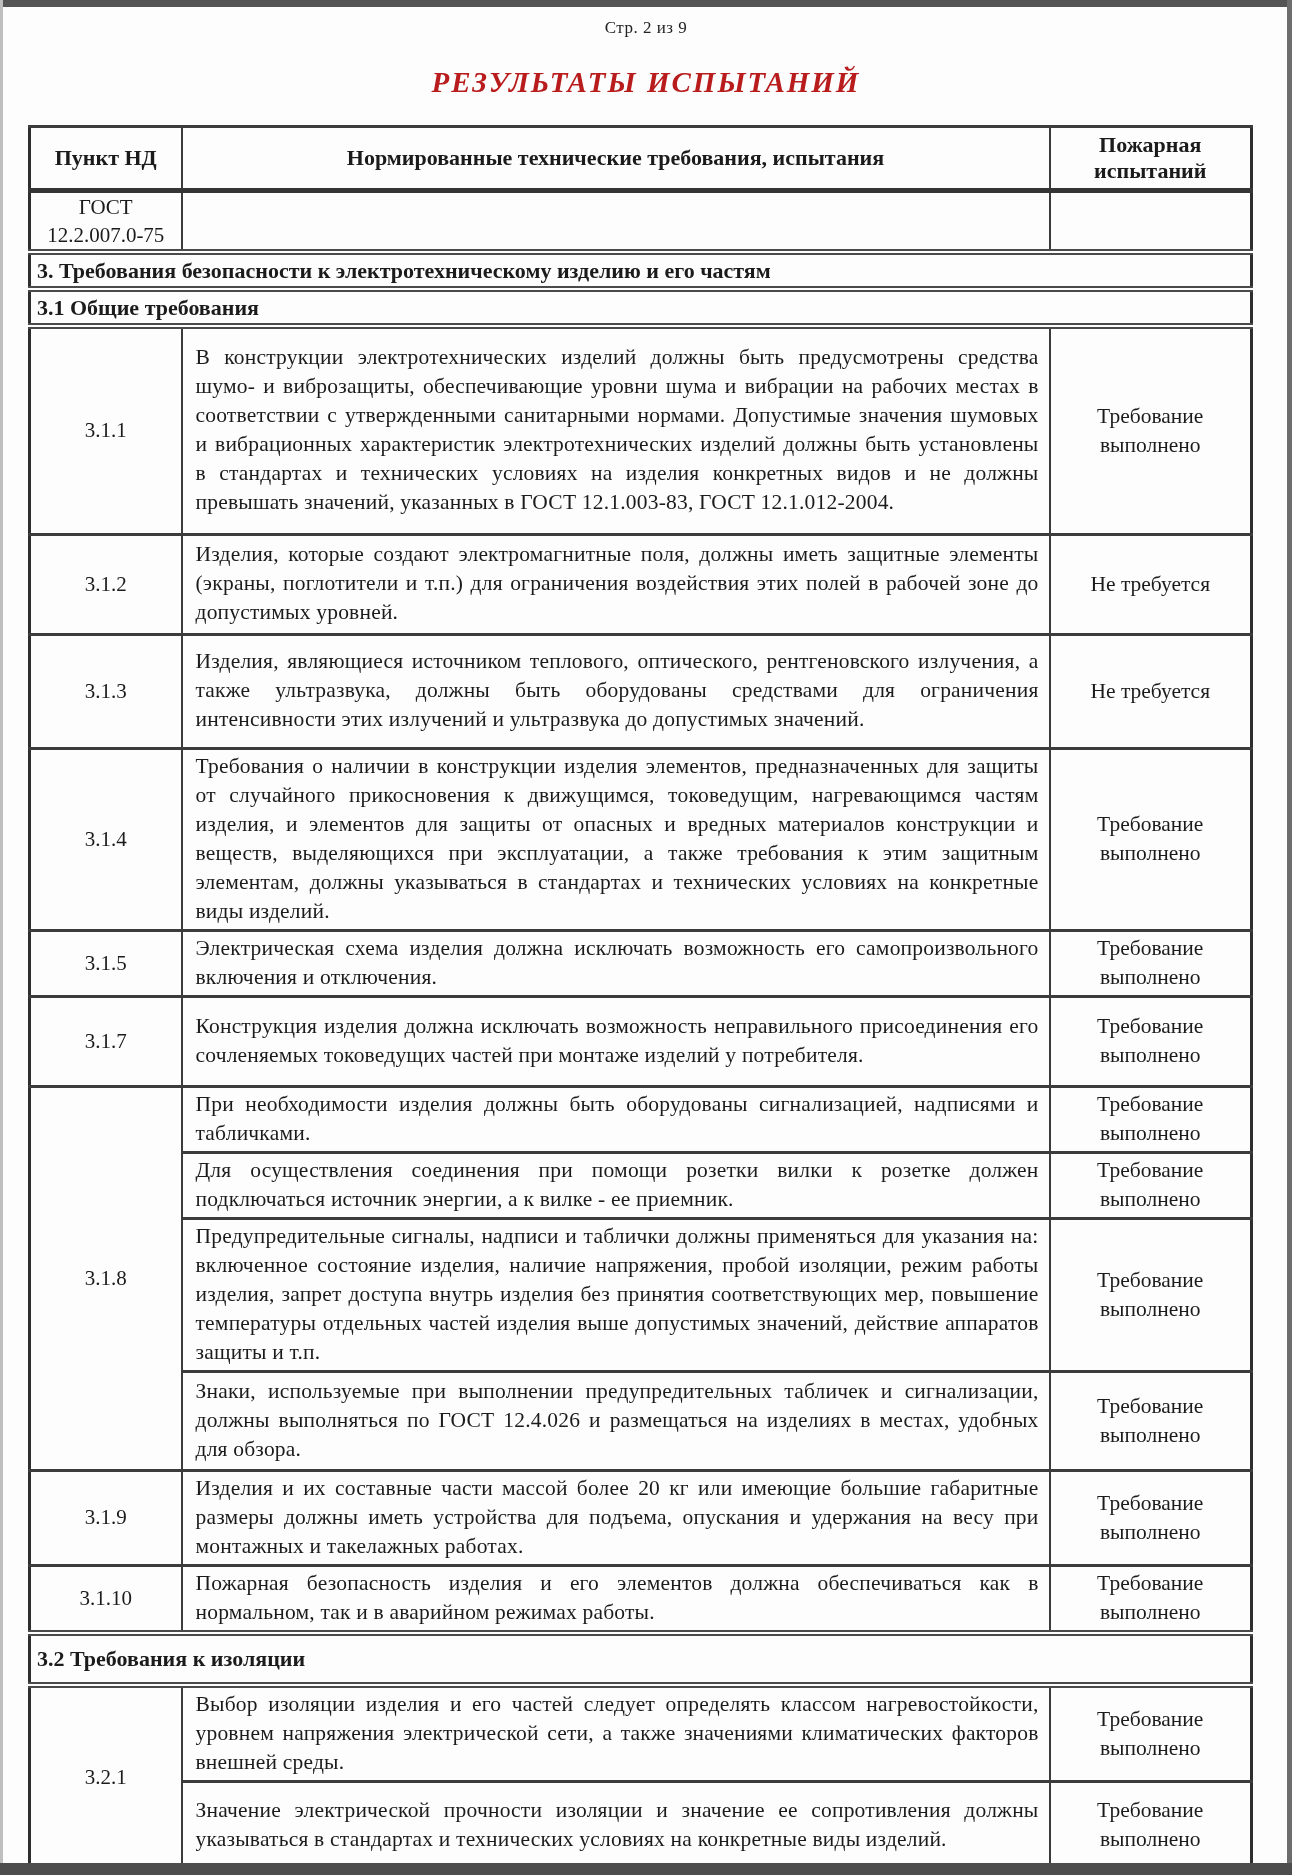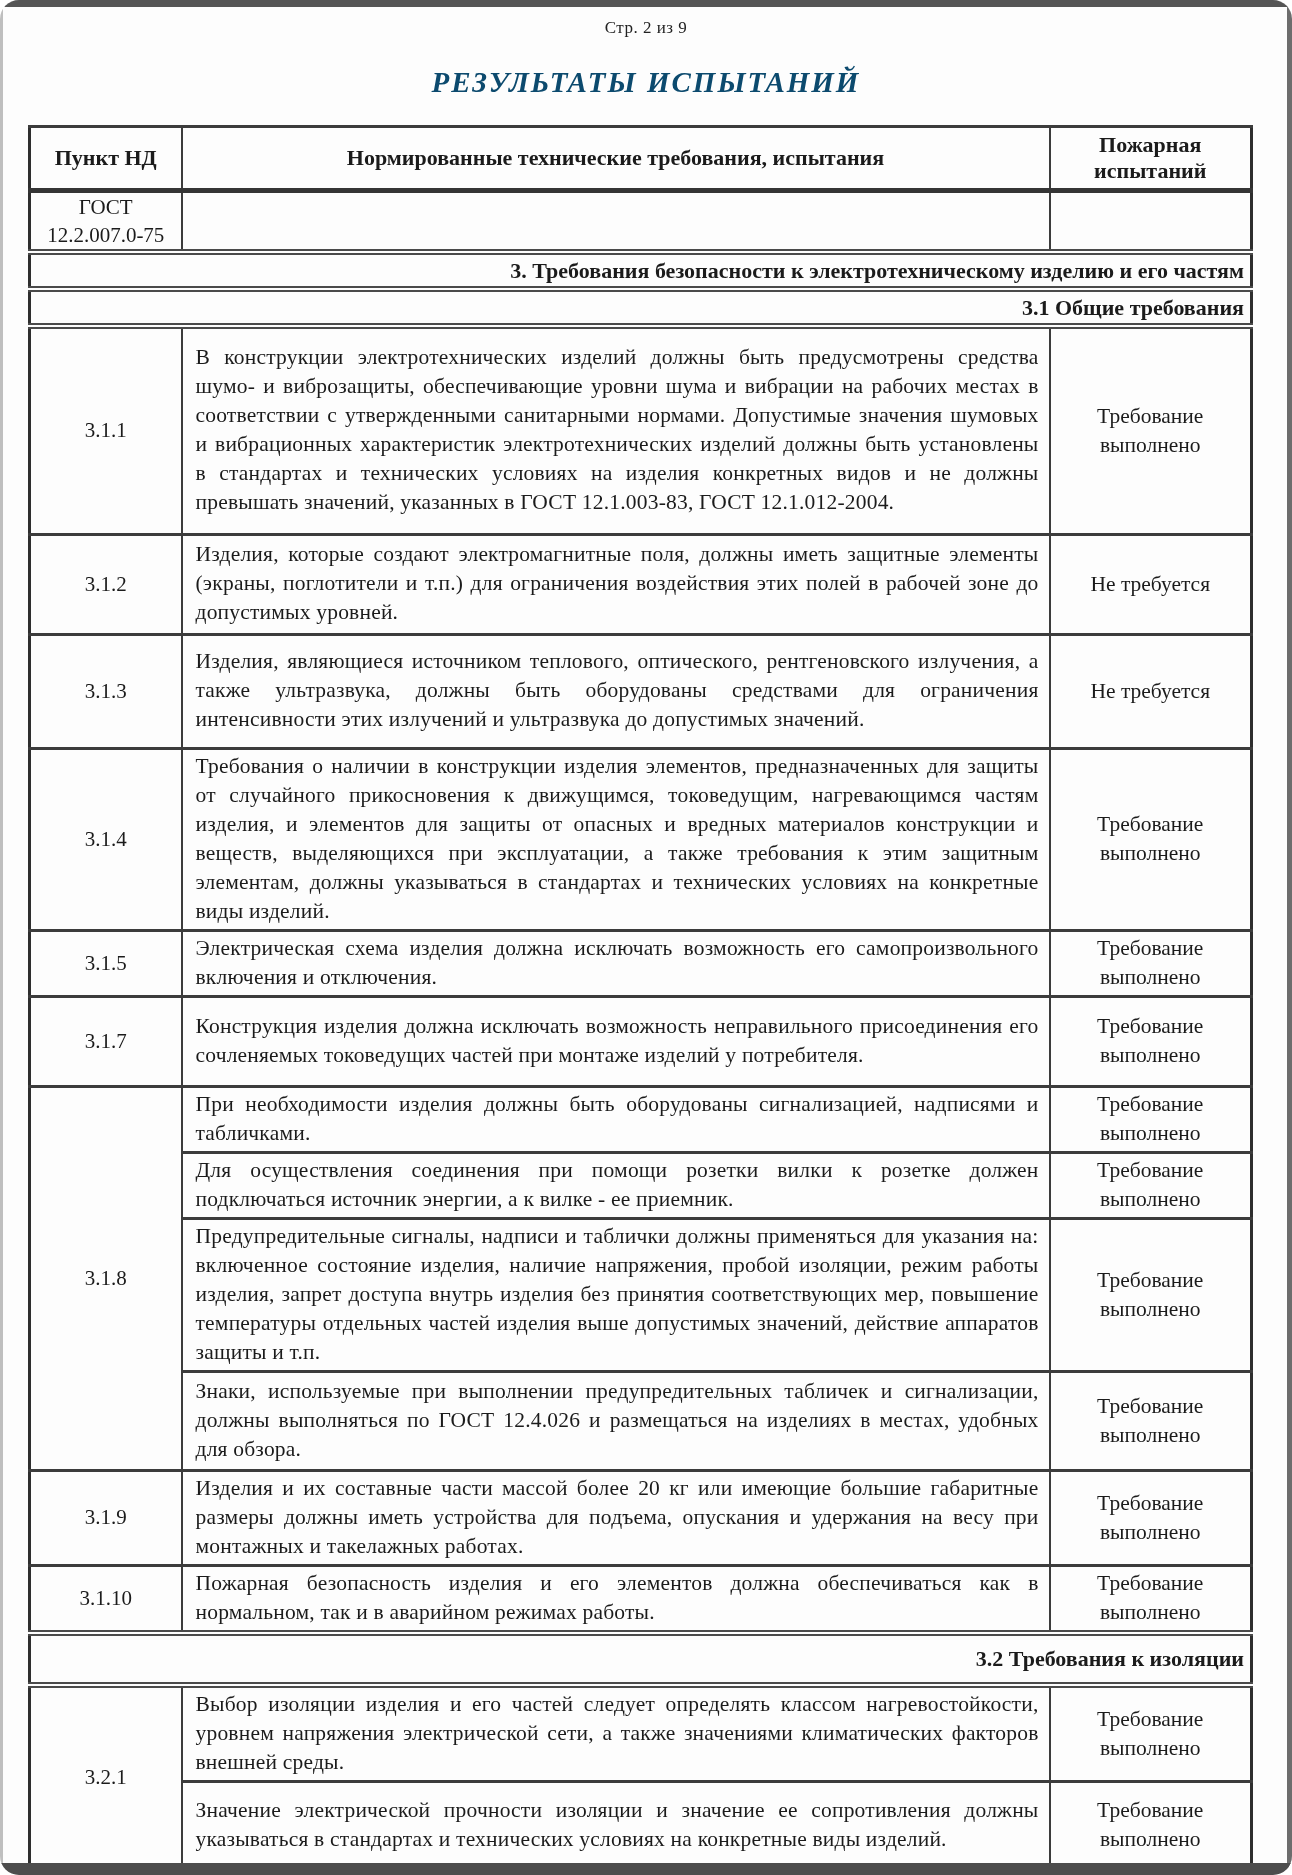--- a/index.html
+++ b/index.html
@@ -4,21 +4,20 @@
 <style>
   html, body { margin: 0; padding: 0; background: #ffffff; }
   .page {
     position: relative;
     width: 1292px;
     height: 1875px;
     background: #fdfdfd;
     overflow: hidden;
     font-family: "Liberation Serif", "DejaVu Serif", serif;
     color: #1b1b1b;
-    border-radius: 19px;
   }
   
   .edge-top    { position: absolute; top: 0; left: 0; right: 0; height: 7px; background: #555555; }
   .edge-bottom { position: absolute; bottom: 0; left: 0; right: 0; height: 12px; background: #4d4d4d; }
   .edge-right  { position: absolute; top: 0; right: 0; bottom: 0; width: 5px; background: #6d6d6d; }
   .edge-left   { position: absolute; top: 0; left: 0; bottom: 0; width: 3px; background: #bfbfbf; }
 
   .page-indicator {
     margin-top: 18px;
     text-align: center;
@@ -26,21 +25,21 @@
     letter-spacing: 0.5px;
     color: #222;
   }
   .doc-title {
     margin-top: 28px;
     text-align: center;
     font-size: 29px;
     font-weight: bold;
     font-style: italic;
     letter-spacing: 2px;
-    color: #0c4a6e;
+    color: #b91c1c;
   }
 
   table.results-table {
     table-layout: fixed;
     border-collapse: collapse;
     width: 1222px;
     margin: 26px 0 0 28px;
     border: 3px solid #2e2e2e;
   }
   .results-table th, .results-table td {
@@ -71,21 +70,21 @@
     padding: 2px 10px 3px 13px;
     letter-spacing: 0.2px;
     margin-left: 12px;
   }
   td.res {
     text-align: center;
     padding: 2px 14px;
   }
   tr.section-row td {
     font-weight: bold;
-    text-align: right;
+    text-align: left;
     font-size: 22px;
     border-top: 6px double #4a4a4a;
     border-bottom: 6px double #4a4a4a;
     padding: 1px 6px;
   }
 </style>
 </head>
 <body>
 
 <div class="page">

